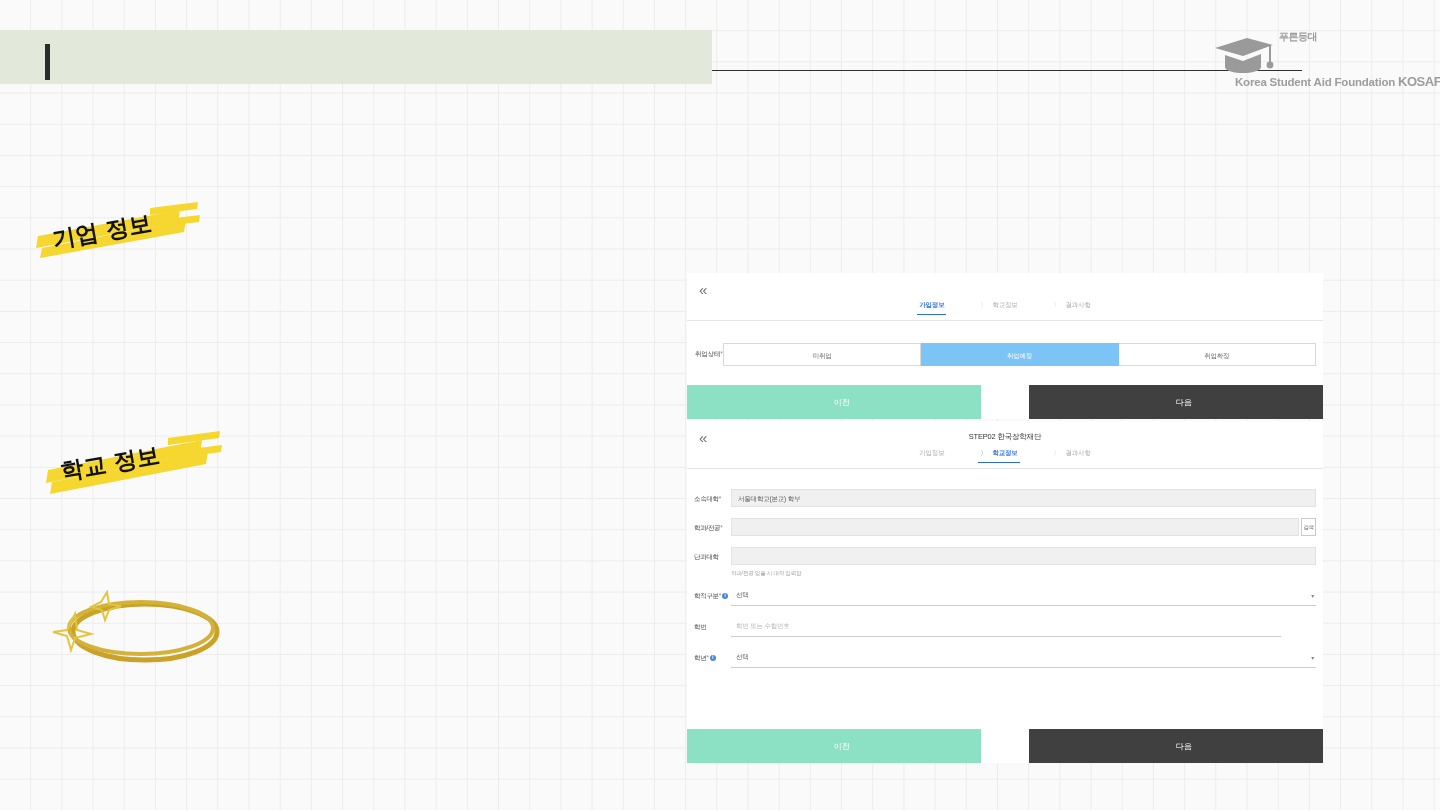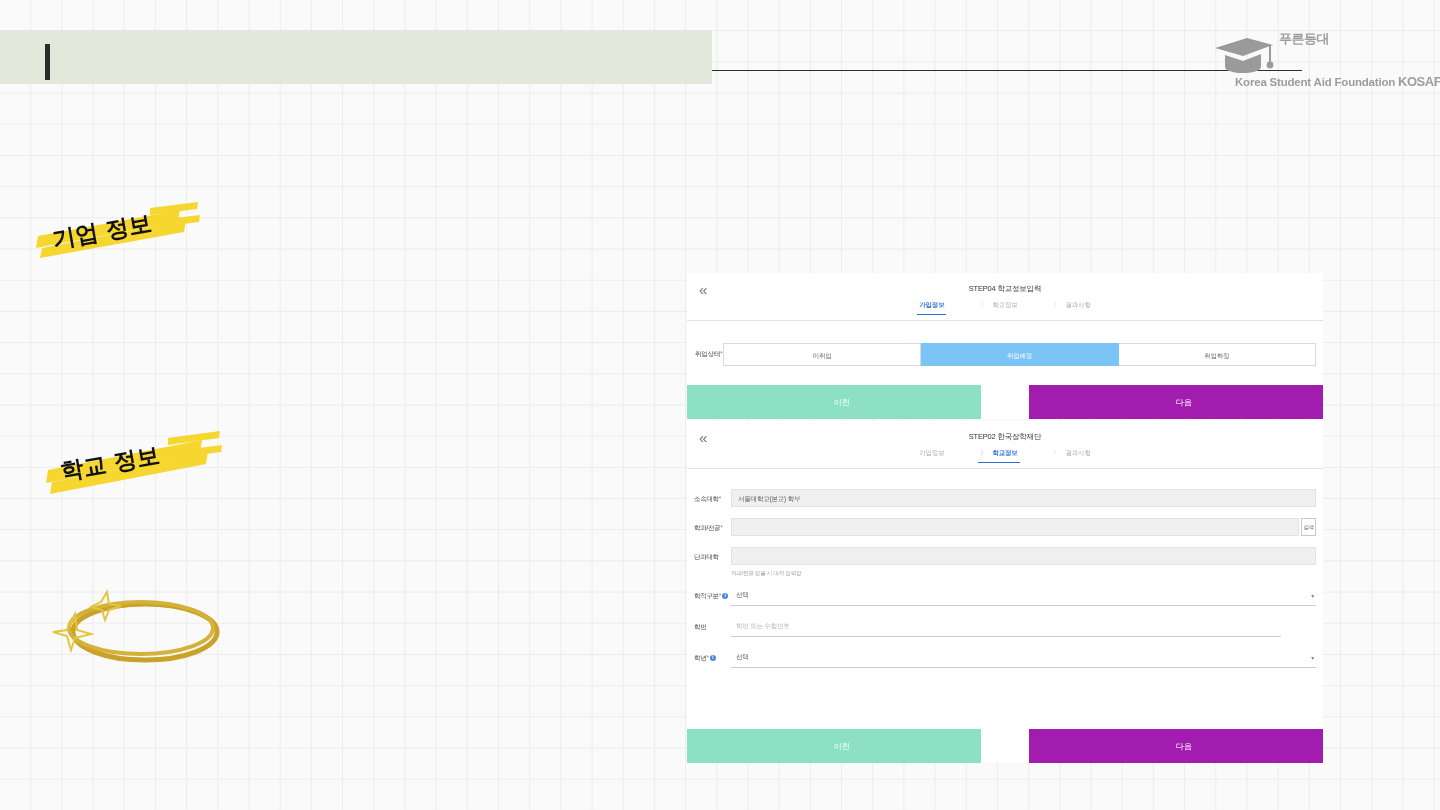--- a/index.html
+++ b/index.html
@@ -71,21 +71,21 @@
     position: absolute;
     left: 0;
     top: 8px;
     width: 62px;
     height: 38px;
   }
   #kosaf-logo .kr-small {
     position: absolute;
     left: 66px;
     top: 2px;
-    font-size: 13px;
+    font-size: 10px;
     font-weight: bold;
     letter-spacing: -0.5px;
     color: #9d9d9d;
     font-family: "DejaVu Sans", sans-serif;
   }
   #kosaf-logo .kr-big {
     position: absolute;
     left: 64px;
     top: 13px;
     font-size: 25px;
@@ -263,21 +263,21 @@
     align-items: center;
     justify-content: center;
     font-size: 8px;
     color: #ffffff;
     letter-spacing: 0.3px;
     cursor: pointer;
     user-select: none;
     padding-left: 16px;
   }
   .nav-prev { background: #8ce0c3; }
-  .nav-next { background: #a21caf; margin-left: 48px; }
+  .nav-next { background: #404040; margin-left: 48px; }
 
   
   .form-body {
     position: absolute;
     left: 0;
     top: 48px;
     right: 0;
     bottom: 42px;
     padding: 20px 7px 0 7px;
     box-sizing: border-box;
@@ -436,21 +436,20 @@
 <svg id="doodle-circle" viewBox="0 0 190 82" aria-hidden="true">
   <ellipse cx="100" cy="44" rx="72" ry="28" fill="none" stroke="#c9a227" stroke-width="5"></ellipse>
   <ellipse cx="96" cy="40" rx="72" ry="26" fill="none" stroke="#d4b23a" stroke-width="4"></ellipse>
   <path d="M22 42 L30 26 L32 42 L46 46 L30 50 L26 62 L22 48 L8 44 Z" fill="none" stroke="#e3c53f" stroke-width="2"></path>
   <path d="M56 14 L62 4 L64 16 L76 18 L64 22 L60 32 L57 22 L46 19 Z" fill="none" stroke="#e3c53f" stroke-width="2"></path>
 </svg>
 
 <div class="panel" id="panel-step1">
   <div class="panel-head">
     <div class="back-chevron">«</div>
-    <div class="step-title">STEP04 학교정보입력</div>
     <div class="step-tabs">
       <div class="step-tab active">
         <span>가입정보</span>
       </div>
       <div class="step-tab">
         <span class="sep">〉</span>
         <span>학교정보</span>
       </div>
       <div class="step-tab">
         <span class="sep">〉</span>

